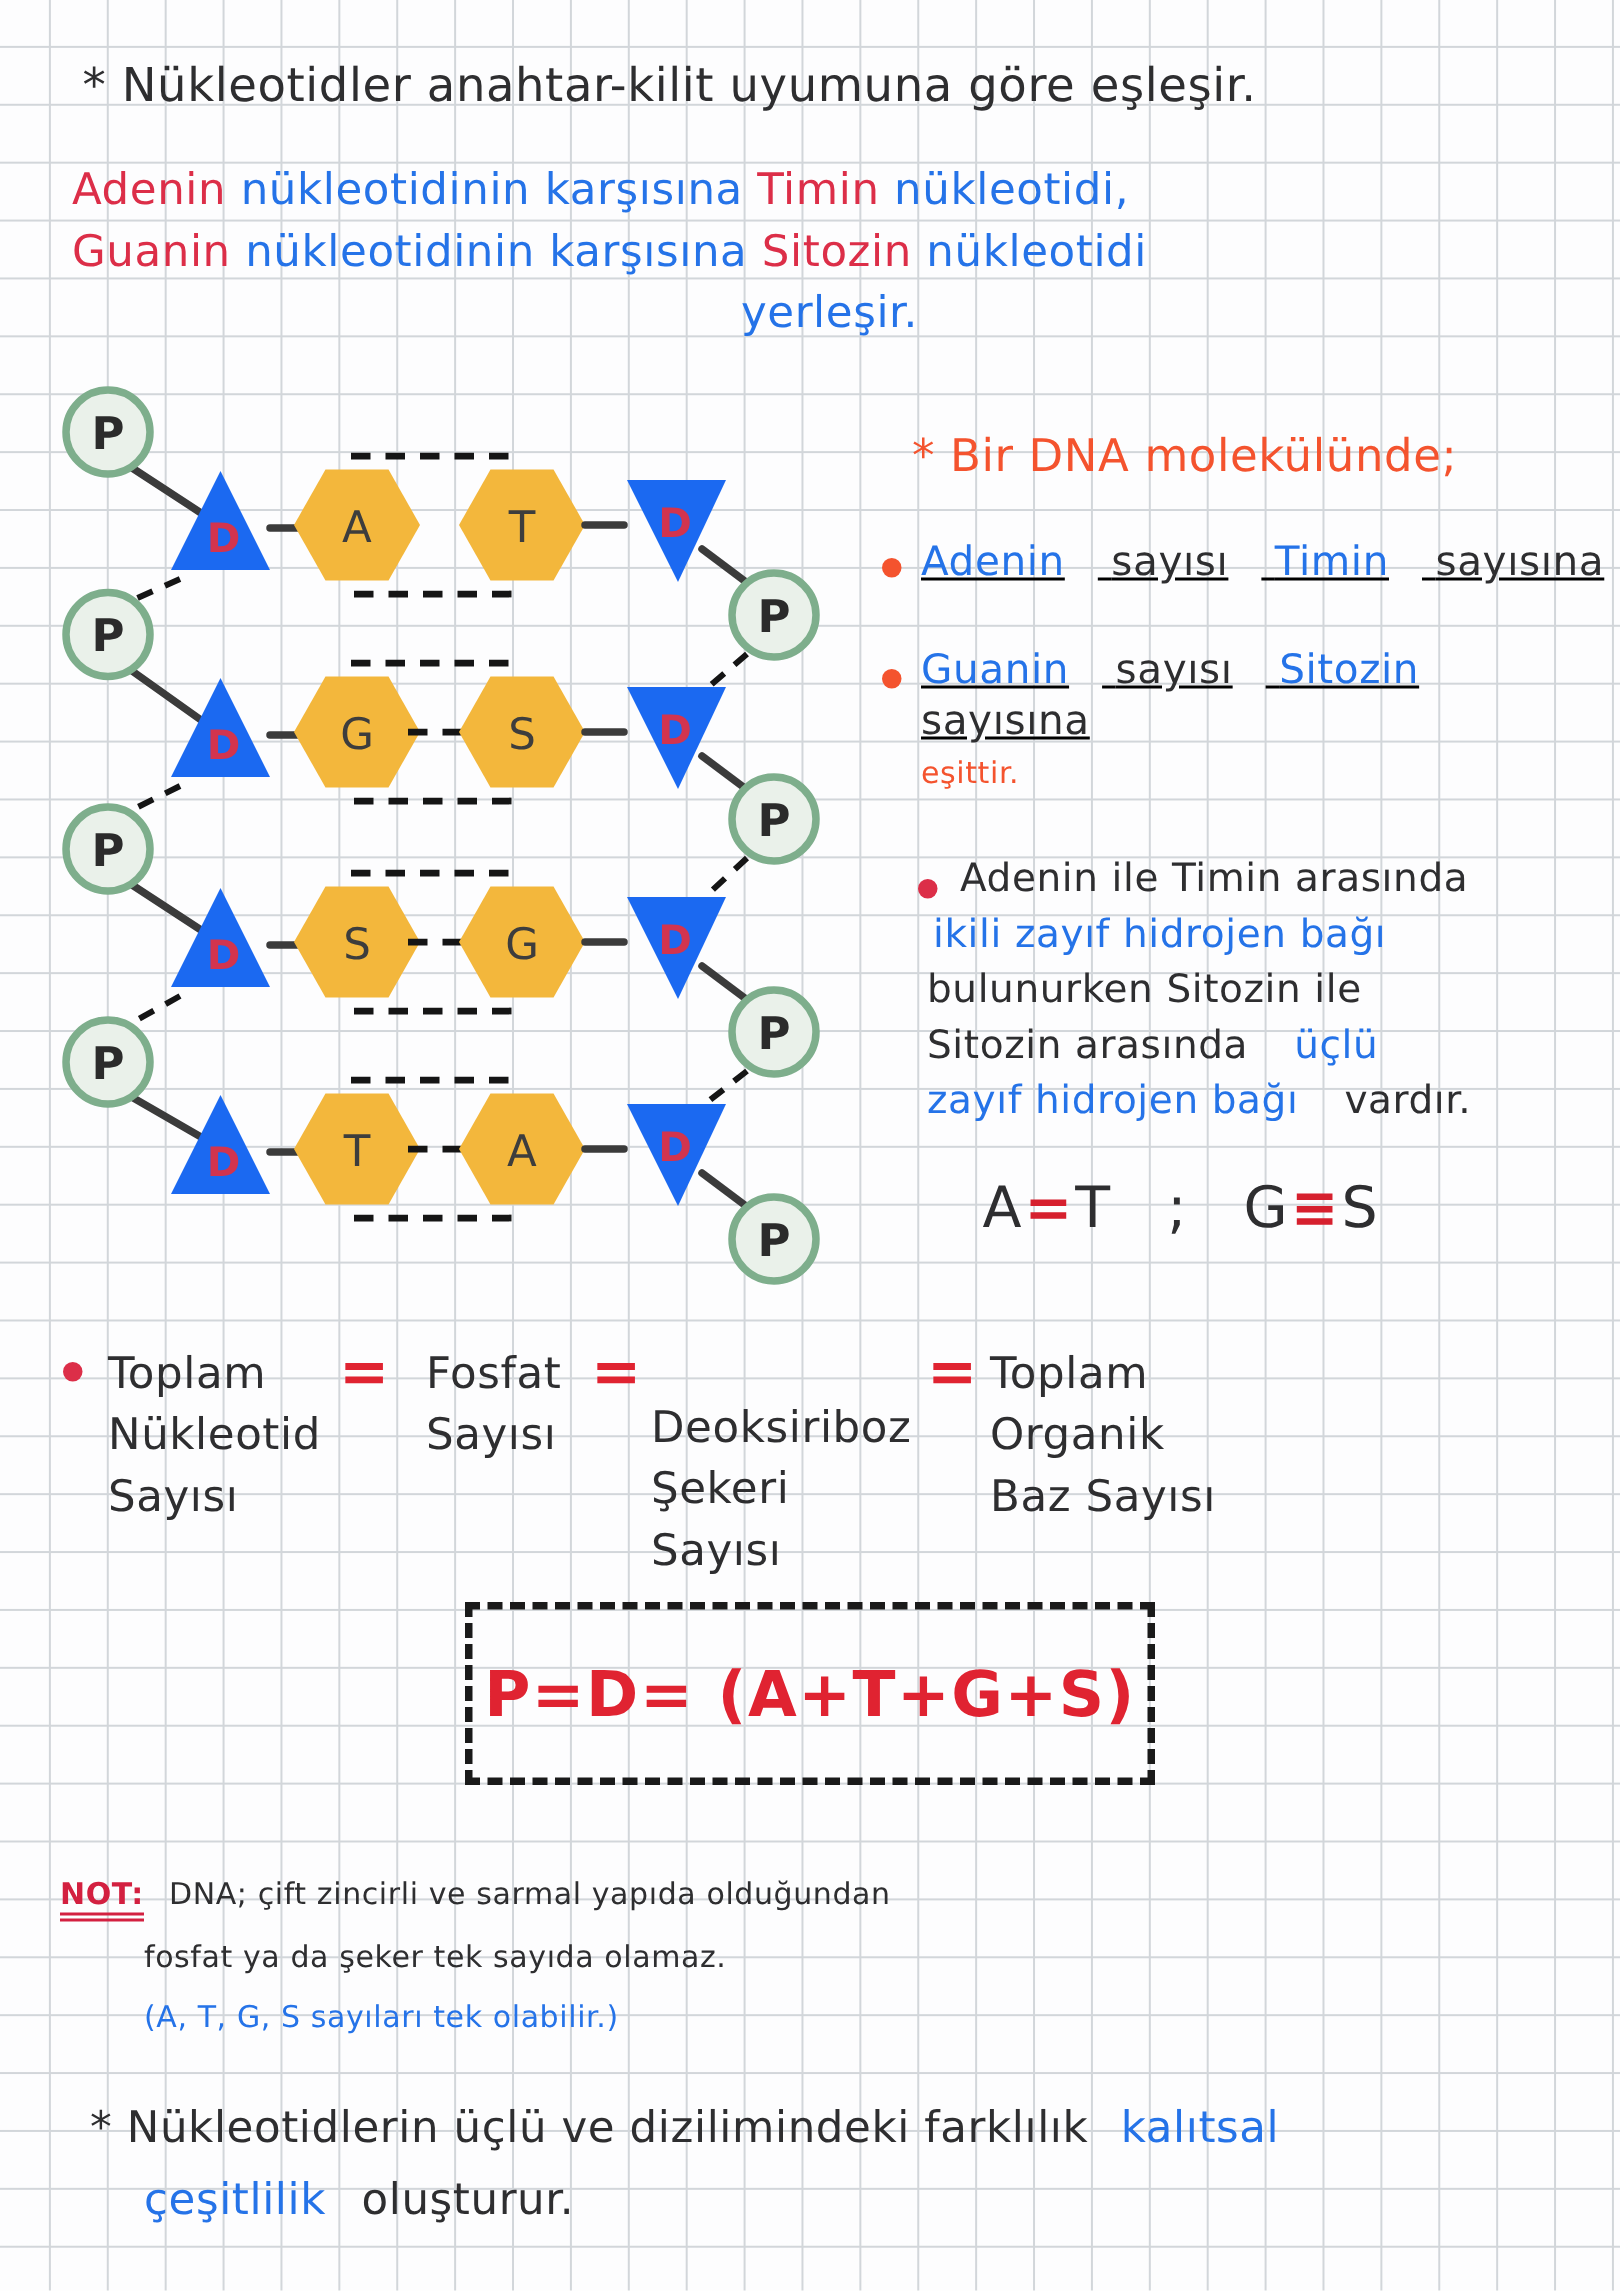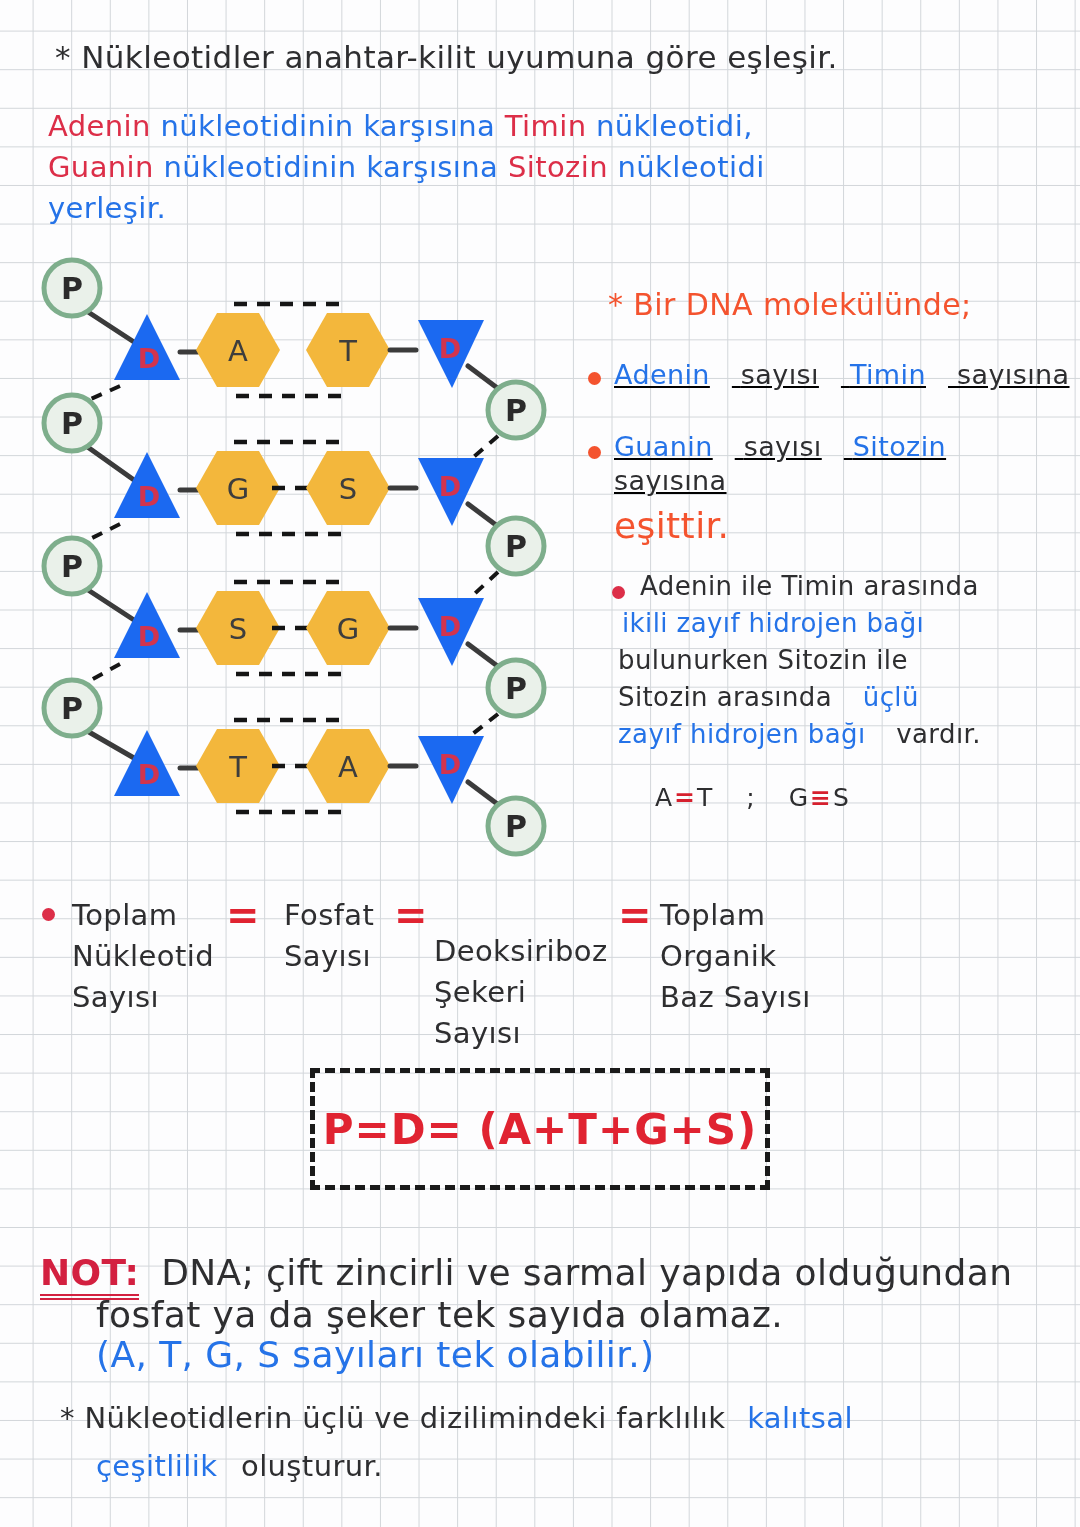--- a/index.html
+++ b/index.html
@@ -9,26 +9,26 @@
     background-color:#fdfdfe;
     background-image:
       linear-gradient(to right,#d2d6da 1px,transparent 1px),
       linear-gradient(to bottom,#d2d6da 1px,transparent 1px);
     background-size:38.6px 38.6px;
     background-position:-6px -8px;
   }
   .abs{position:absolute;}
   .hw{letter-spacing:.4px;line-height:1.25;}
   .ink-black{color:#2e2e30;}
-  .ink-blue{color:#2573e8;}
+  .ink-blue{color:#2573e8;text-align:center;}
   .ink-red{color:#dc2e48;}
   .ink-orange{color:#f4532e;}
   .f31{font-size:31px;}
   .f29{font-size:29px;}
-  .f28{font-size:36px;}
+  .f28{font-size:20px;}
   .f27{font-size:27px;text-decoration:underline;}
   .f26{font-size:26px;}
   .dot{width:13px;height:13px;border-radius:50%;}
   .dot-orange{background:#f4532e;}
   .dot-red{background:#dc2e48;}
   .gap18{margin-right:22px;}
   .eq-big{font-size:40px;font-weight:bold;color:#e02331;}
   .formula-box{
     border:5px dashed #1a1a1a;display:flex;align-items:center;justify-content:center;
   }
@@ -37,21 +37,21 @@
   svg text{font-family:"DejaVu Sans",sans-serif;}
   .svgP{font-size:30px;font-weight:bold;fill:#2b2b2b;text-anchor:middle;}
   .svgD{font-size:27px;font-weight:bold;fill:#d2344e;text-anchor:middle;}
   .svgB{font-size:29px;fill:#3d3d3d;text-anchor:middle;}
   .ln{stroke:#3b3b3b;stroke-width:5;stroke-linecap:round;}
   .bond{stroke:#151515;stroke-width:4.5;stroke-dasharray:13 10;}
   .bb{stroke:#151515;stroke-width:4;stroke-dasharray:11 9;}
   .tri{fill:#1b69f1;}
   .hex{fill:#f3b73c;}
   .pc{fill:#eaf1ea;stroke:#7eae8c;stroke-width:5;}
-  .atgs{font-size:25px;font-weight:500;color:#2e2e30;letter-spacing:2px;}
+  .atgs{font-size:38px;font-weight:500;color:#2e2e30;letter-spacing:2px;}
   .atgs .red{color:#d6202e;font-weight:bold;}
 </style>
 </head>
 <body>
 
 <div id="page">
 
   <div class="abs hw f31 ink-black" style="left:55px;top:38px;">* Nükleotidler anahtar-kilit uyumuna göre eşleşir.</div>
 
   <div class="abs hw f29" style="left:48px;top:106px;width:1010px;line-height:41px;">

